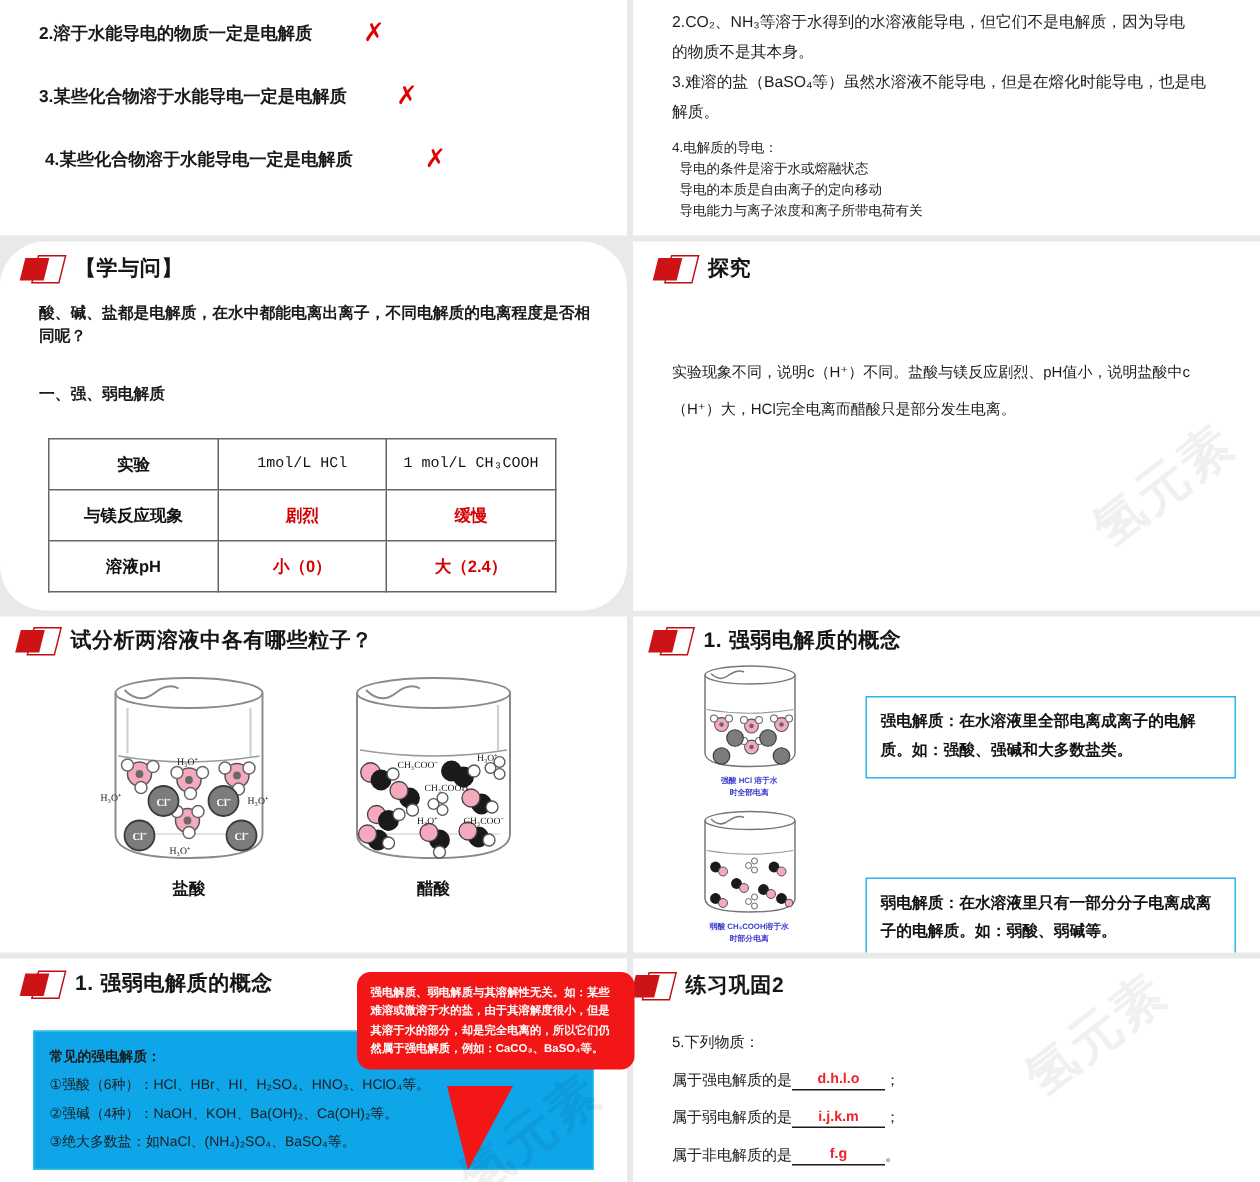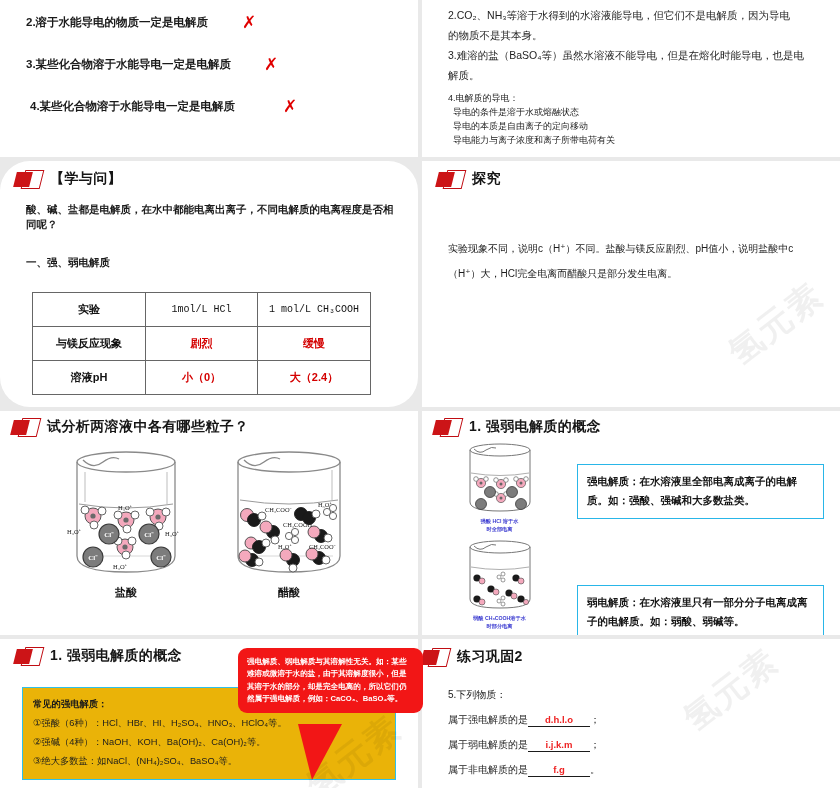--- a/index.html
+++ b/index.html
@@ -118,21 +118,21 @@
     margin:24px 16px 0 0;padding:7px 9px;
     font-size:10.5px;font-weight:bold;color:#141414;line-height:1.85;
     flex:1;
   }
   .defbox.second{margin-top:48px;}
 
   
   .s7{padding:8px 0 0 0;}
   .s7 .hdr{margin-left:15px;}
   .bluebox{
-    border:1.5px solid #2fc0ea;background:#eab308;
+    border:1.5px solid #2fc0ea;background:#0ea5e9;
     margin:22px 22px 0 22px;padding:7px 10px 8px 10px;
     font-size:9.3px;color:#1c1c1c;line-height:2.05;
   }
   .bluebox .bb-title{font-weight:bold;color:#1a1a1a;}
   .callout{
     position:absolute;left:238px;top:648px;width:185px;
   }
   .callout .bubble{
     background:#f21616;border-radius:9px;
     padding:8px 9px;

